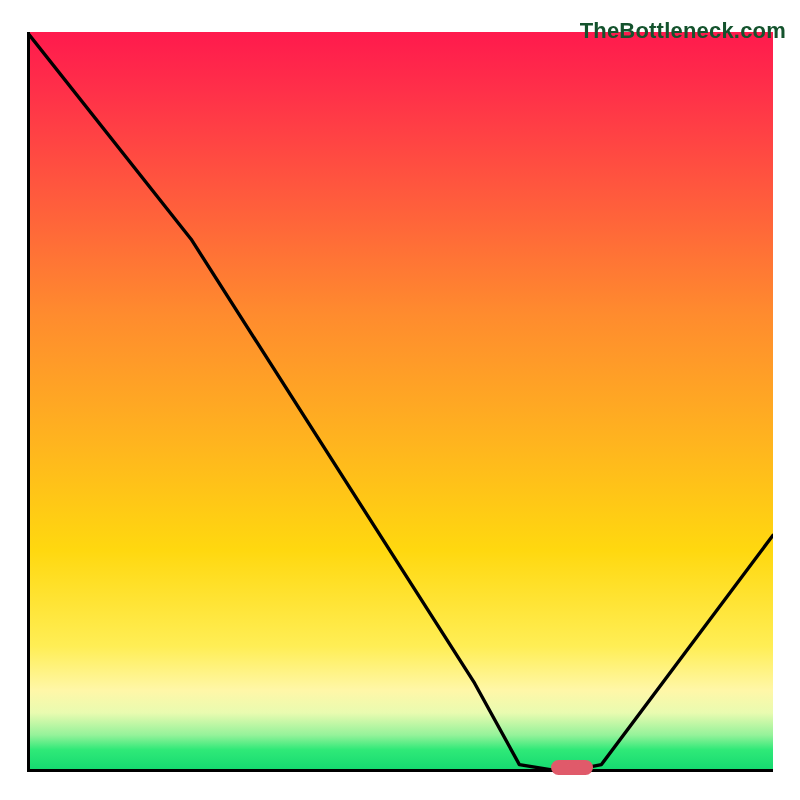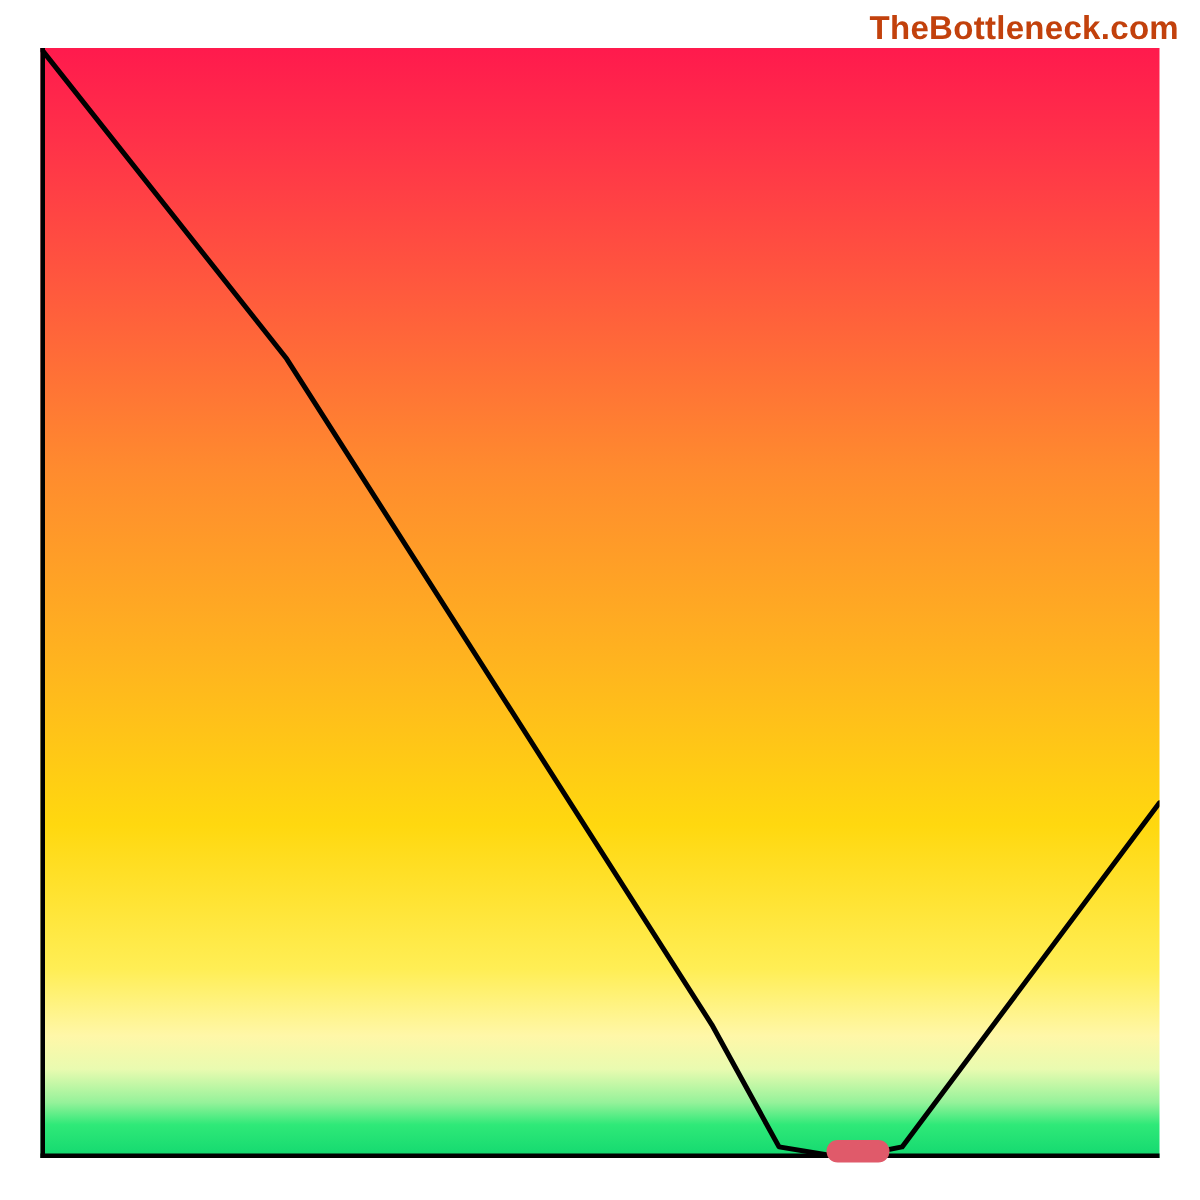--- a/index.html
+++ b/index.html
@@ -11,23 +11,23 @@
     overflow: hidden;
     font-family: Arial, Helvetica, sans-serif;
   }
   .wrap {
     position: relative;
     width: 800px;
     height: 800px;
   }
   .watermark {
     position: absolute;
-    top: 6px;
+    top: 18px;
     right: 14px;
-    color: #c2410c;
+    color: #14532d;
     font-size: 22px;
     font-weight: 600;
     letter-spacing: 0.2px;
     z-index: 5;
   }
   .plot-area {
     position: absolute;
     left: 27px;
     right: 27px;
     top: 32px;

